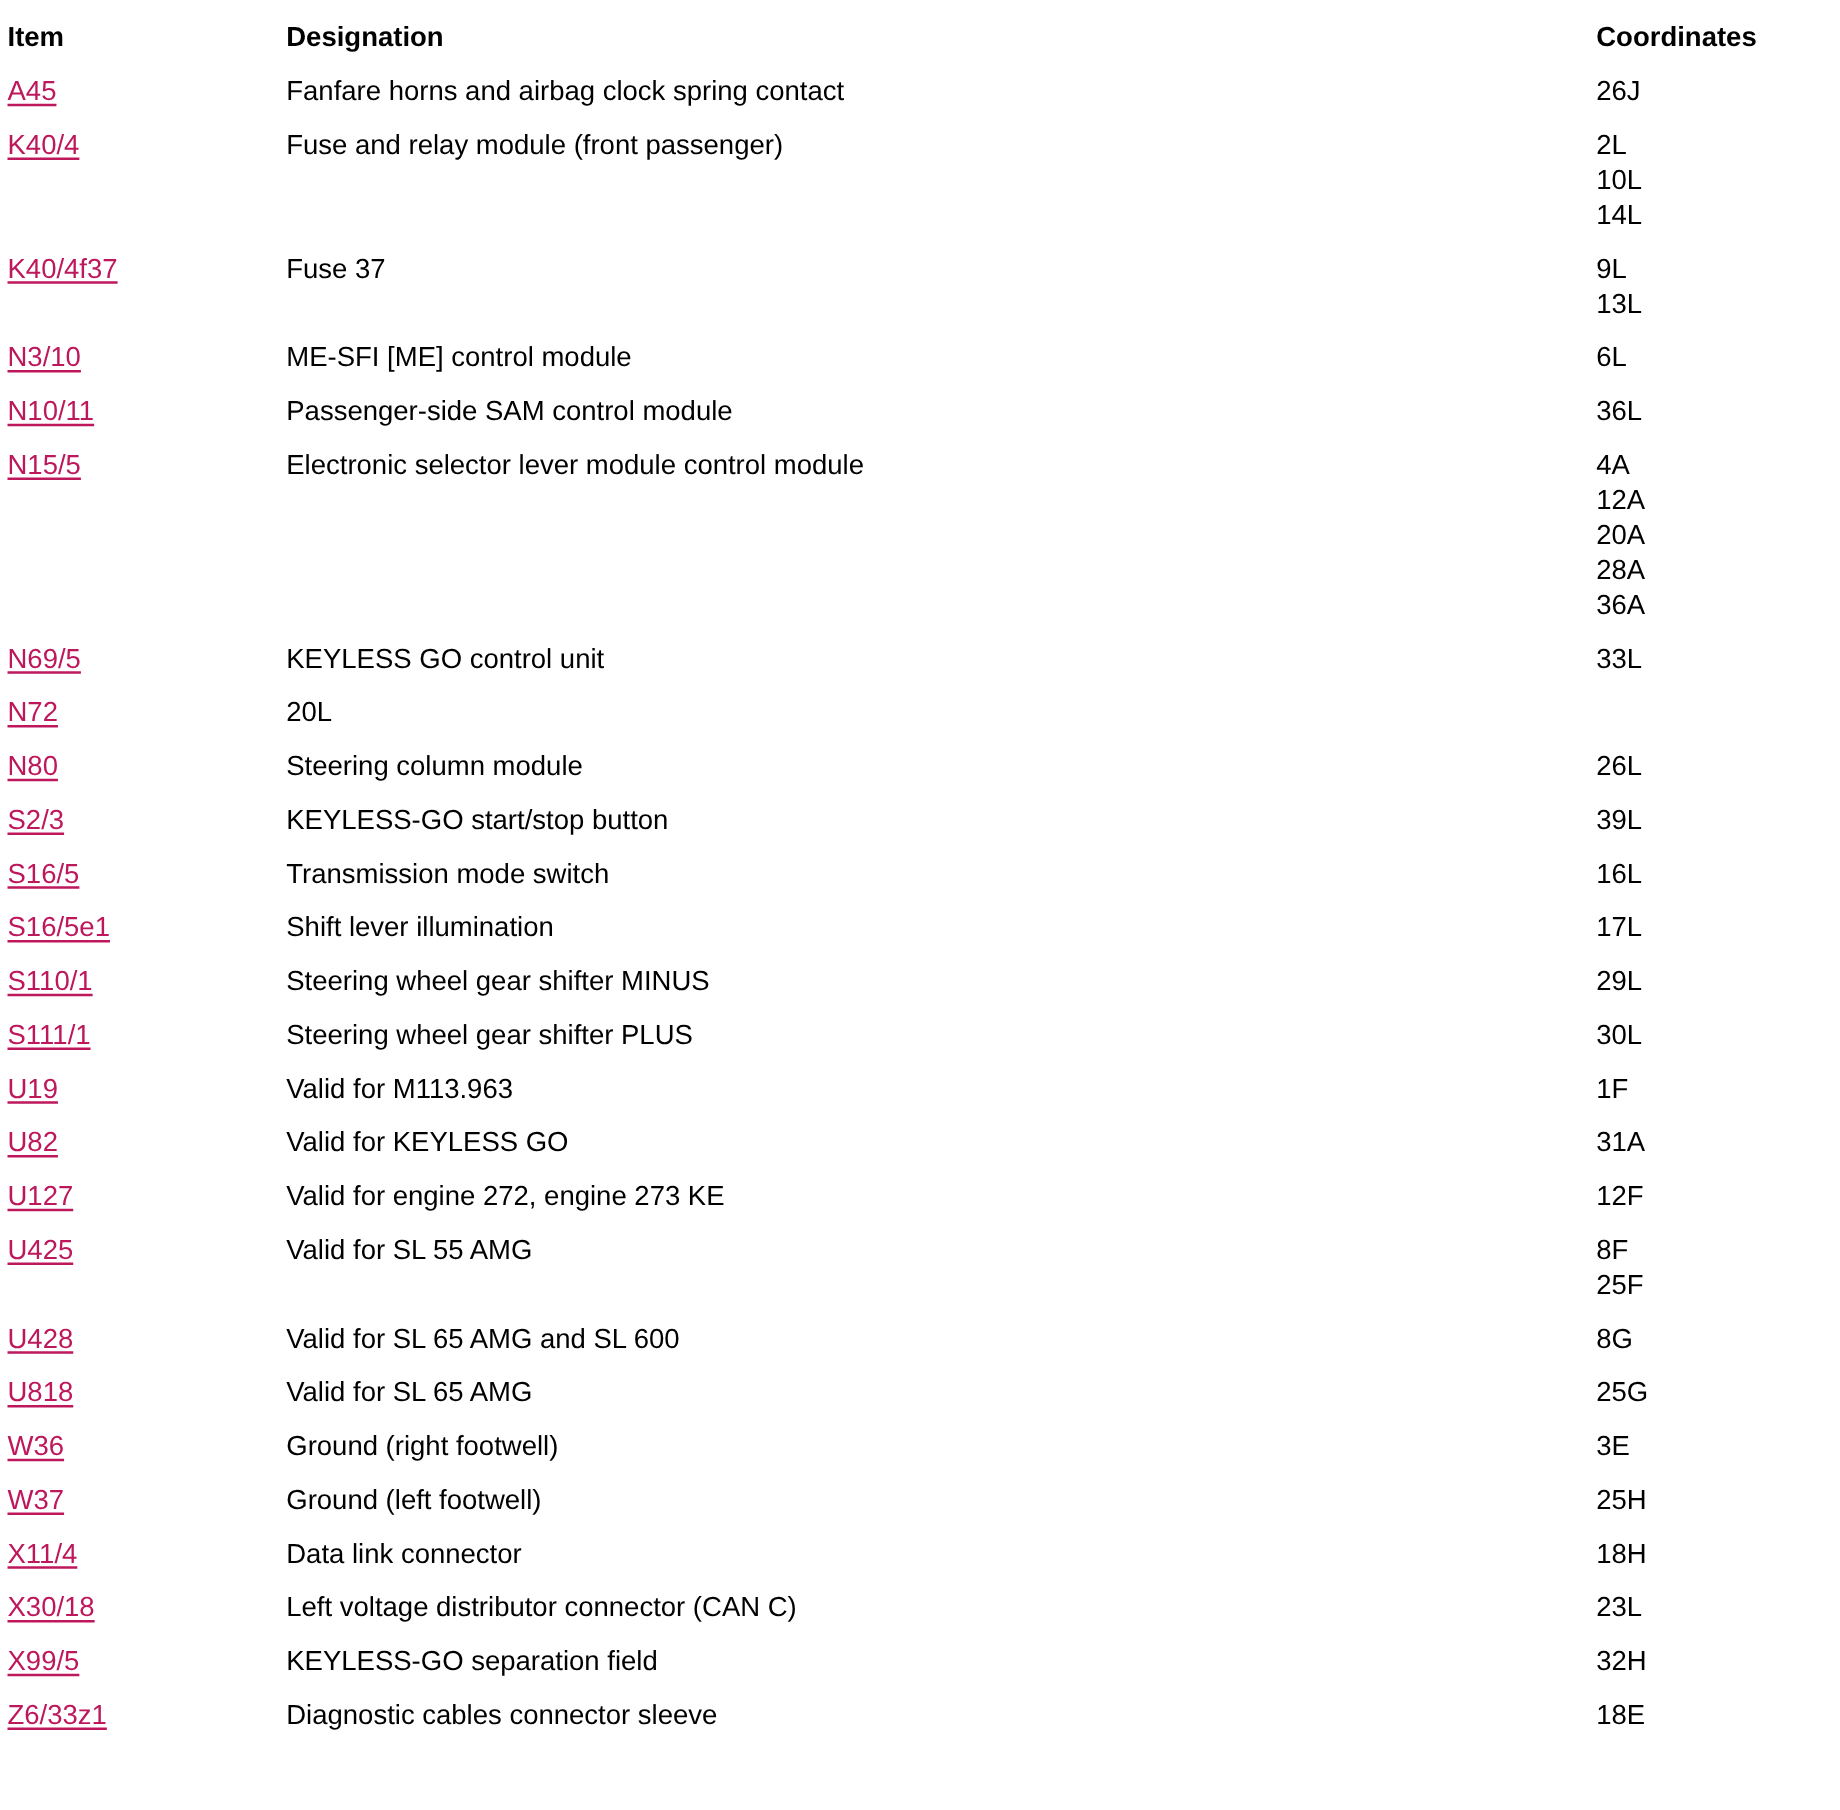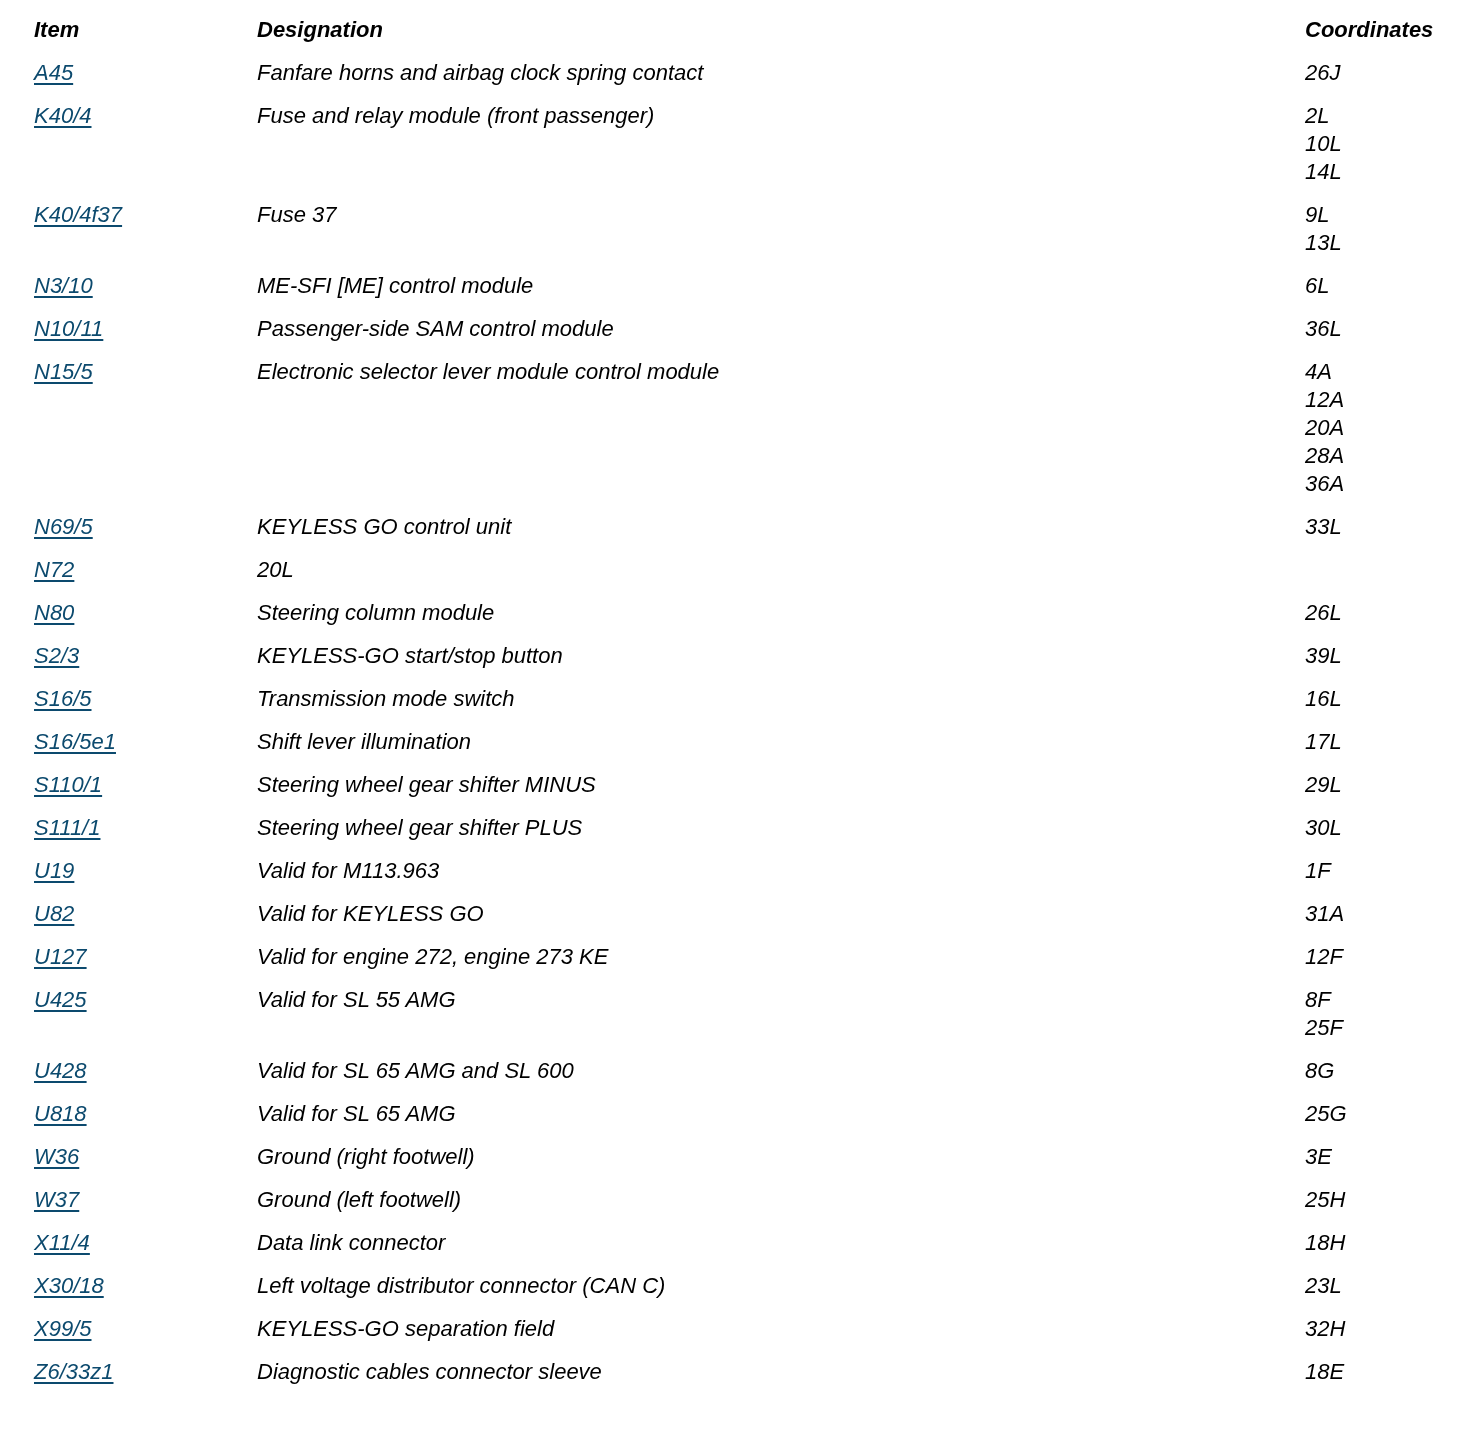--- a/index.html
+++ b/index.html
@@ -10,38 +10,37 @@
   body {
     width: 1472px;
     min-height: 1448px;
     font-family: "Liberation Sans", "DejaVu Sans", sans-serif;
     font-size: 22px;
     line-height: 28px;
     color: #000000;
     -webkit-font-smoothing: none;
   }
   .legend {
-    padding: 16px 10px 30px 34px;
-    font-style: italic;
+    padding: 16px 10px 30px 6px;
   }
   .row {
     display: grid;
     grid-template-columns: 223px 1048px 1fr;
     align-items: start;
     margin-bottom: 15px;
   }
   .row.header .cell {
     font-weight: bold;
   }
   .cell {
     display: block;
   }
   .cell.item-cell a,
   a.item-link {
-    color: #0c4a6e;
+    color: #be185d;
     text-decoration: underline;
     text-decoration-thickness: 2px;
     text-underline-offset: 3px;
     cursor: pointer;
   }
   .cell.coords-cell {
     white-space: pre-line;
   }
   .row.gap-before {
   }

